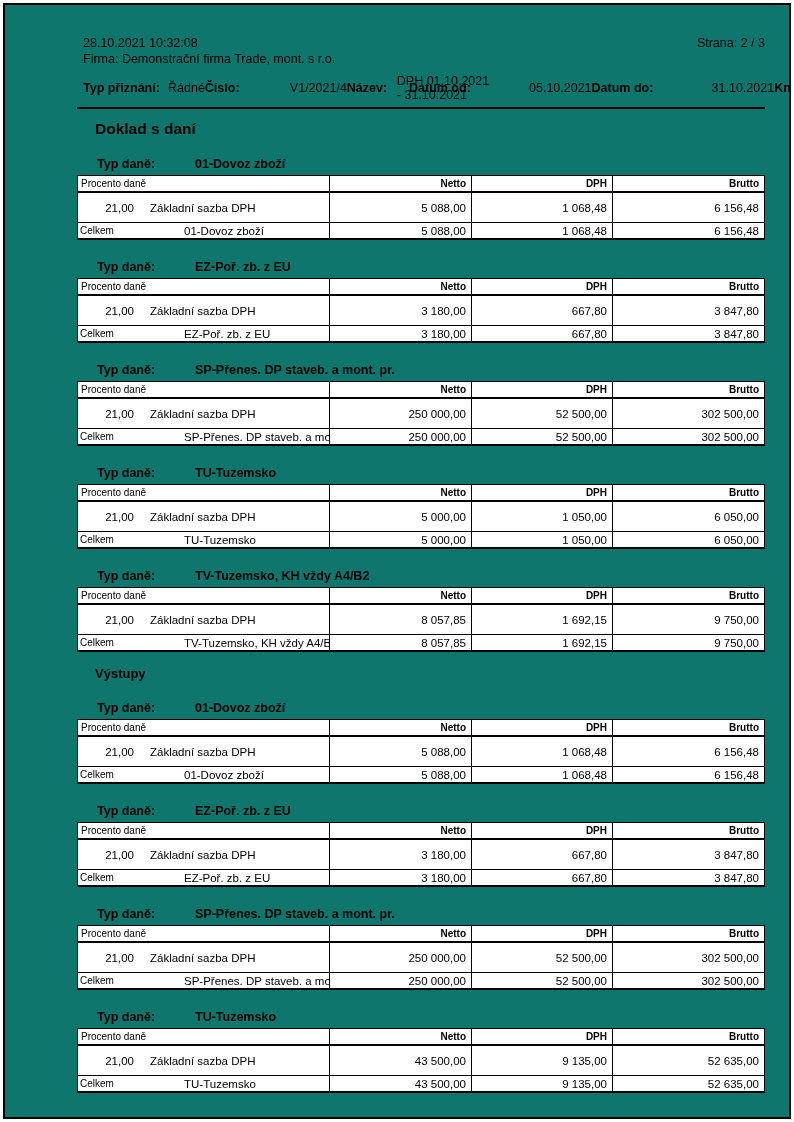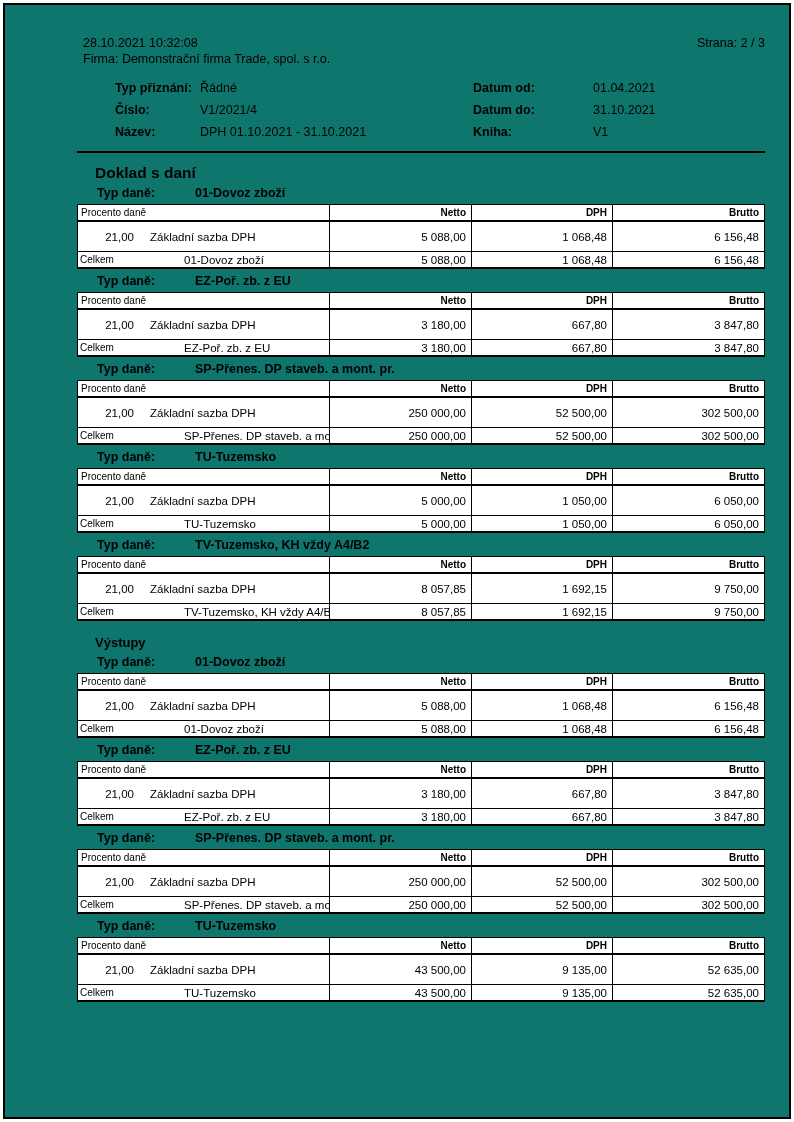--- a/index.html
+++ b/index.html
@@ -21,32 +21,32 @@
   .hdr-datetime { margin-left:6px; }
   .hdr-line2 { font-size:12.5px; line-height:16px; margin-left:6px; }
   .title {
     margin-top:10px; text-align:center;
     font-size:25px; font-weight:bold; line-height:30px;
     letter-spacing:0.2px;
   }
   
   .content { margin:0 24px 0 72px; }
   .meta { margin-top:10px; display:flex; margin-left:6px; }
-  .meta-col { display:flex; flex-direction:column;margin-left:32px; }
+  .meta-col { display:flex; flex-direction:row; }
   .meta-col.left { width:326px; }
   .meta-col.right { flex:1; }
   .meta-row { display:flex; height:22px; align-items:center; font-size:12.5px; }
   .meta-label { font-weight:bold; }
   .meta-col.left  .meta-label { width:85px; }
   .meta-col.right .meta-label { width:120px; }
   .rule { margin-top:8px; height:2px; background:#000; }
   
   .section-title { margin:12px 0 0 18px; font-size:15.5px; font-weight:bold; line-height:16px; }
   .section-name  { margin:14px 0 0 18px; font-size:13px;  font-weight:bold; line-height:15px; }
-  .group { margin-top:5px; }
+  .group { margin-top:20px; }
   .group-heading { margin-left:20px; font-size:12.5px; font-weight:bold; line-height:15px; display:flex; }
   .group-heading .gh-label { width:98px; }
   .tbl { margin-top:3px; width:688px; border:1px solid #000; border-bottom-width:2px; background:#fff; }
   .tr { display:flex; align-items:stretch; }
   .tr-head  { height:17px; border-bottom:2px solid #000; font-size:10px; }
   .tr-body  { height:30px; border-bottom:1px solid #000; font-size:11.5px; }
   .tr-total { height:15px; font-size:11.5px; }
   .c { display:flex; align-items:center; overflow:hidden; }
   .c1 { width:252px; border-right:1px solid #000; }
   .c2 { width:142px; border-right:1px solid #000; }
@@ -63,21 +63,21 @@
 </head>
 <body>
 
 <div class="sheet">
 
   <div class="hdr">
     <div class="hdr-line1">
       <span class="hdr-datetime">28.10.2021  10:32:08</span>
       <span>Strana: 2 / 3</span>
     </div>
-    <div class="hdr-line2">Firma: Demonstrační firma Trade, spol. s r.o.</div>
+    <div class="hdr-line2">Firma: Demonstrační firma Trade, mont. s r.o.</div>
   </div>
 
 
   <div class="content">
 
     <div class="meta">
       <div class="meta-col left">
         <div class="meta-row">
           <span class="meta-label">Typ přiznání:</span>
           <span class="meta-value">Řádné</span>
@@ -87,21 +87,21 @@
           <span class="meta-value">V1/2021/4</span>
         </div>
         <div class="meta-row">
           <span class="meta-label">Název:</span>
           <span class="meta-value">DPH 01.10.2021 - 31.10.2021</span>
         </div>
       </div>
       <div class="meta-col right">
         <div class="meta-row">
           <span class="meta-label">Datum od:</span>
-          <span class="meta-value">01.04.2021</span>
+          <span class="meta-value">05.10.2021</span>
         </div>
         <div class="meta-row">
           <span class="meta-label">Datum do:</span>
           <span class="meta-value">31.10.2021</span>
         </div>
         <div class="meta-row">
           <span class="meta-label">Kniha:</span>
           <span class="meta-value">V1</span>
         </div>
       </div>

